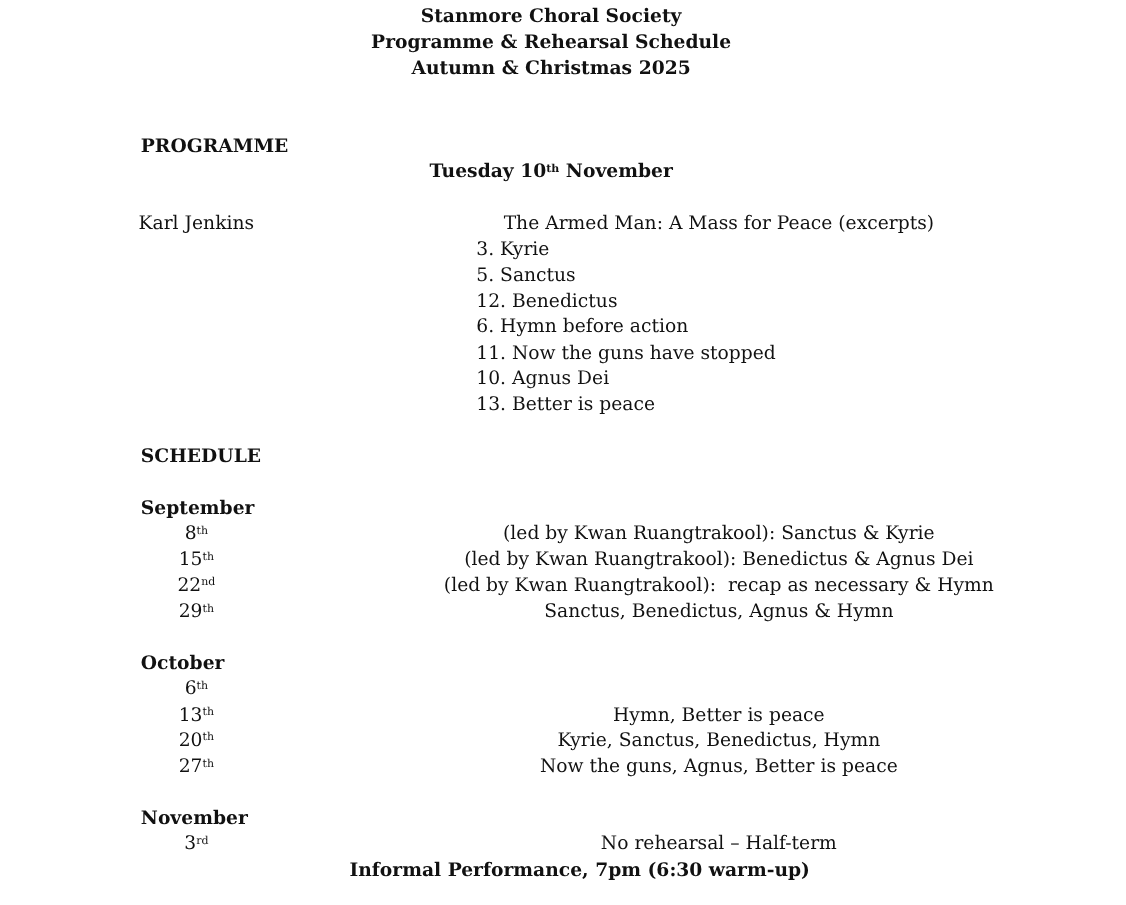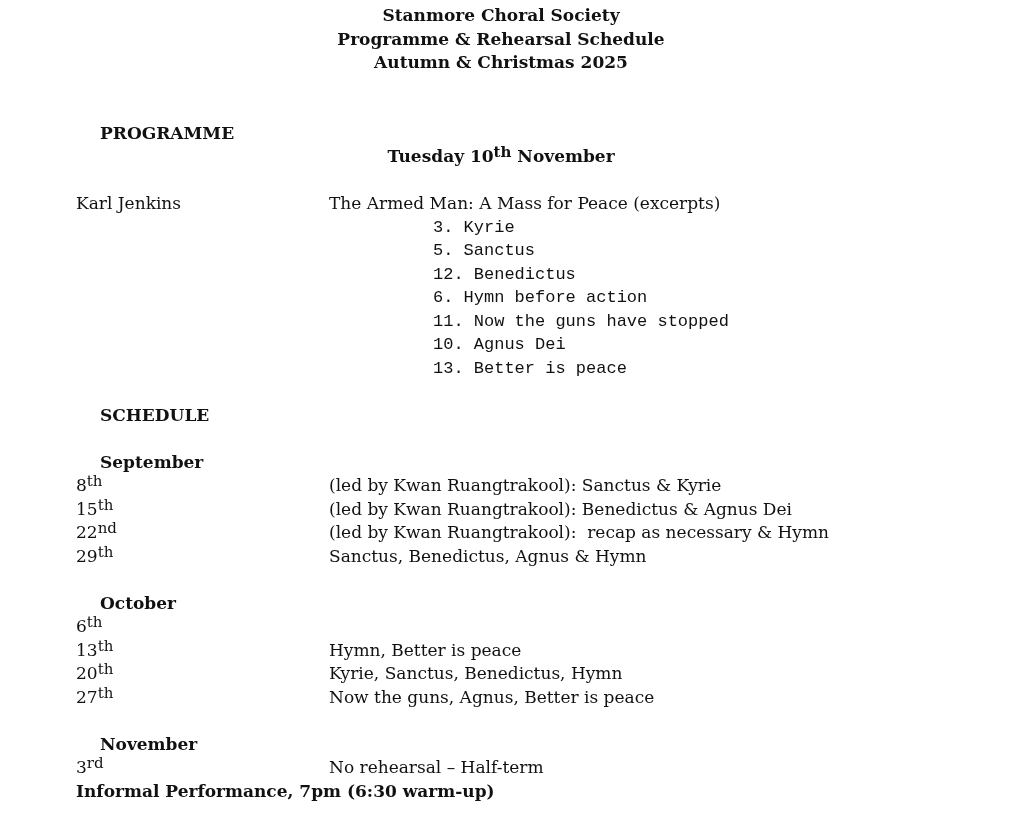--- a/index.html
+++ b/index.html
@@ -21,41 +21,42 @@
     width: 1002px;
   }
   .centered {
     text-align: center;
   }
   .bold {
     font-weight: bold;
   }
   .indent-left {
     padding-left: 100px;
+    margin-left: 28px;
   }
   .gap-1 { height: 23.5px; }
   .gap-2 { height: 47px; }
   .row {
     display: flex;
-    padding-left: 76px;
+    padding-left: 52px;
+    text-align: center;
   }
   .col-left {
     width: 253px;
     flex-shrink: 0;
   }
   .col-right {
     flex: 1;
     white-space: pre-wrap;
   }
   .movements {
     padding-left: 433px;
-    font-family: Liberation Mono, monospace;
   }
   sup {
-    font-size: 15px;
+    font-size: 10px;
     line-height: 0;
     vertical-align: 5px;
   }
   .row.emph .col-left,
   .row.emph .col-right {
     font-weight: bold;
   }
 </style>
 </head>
 <body>

